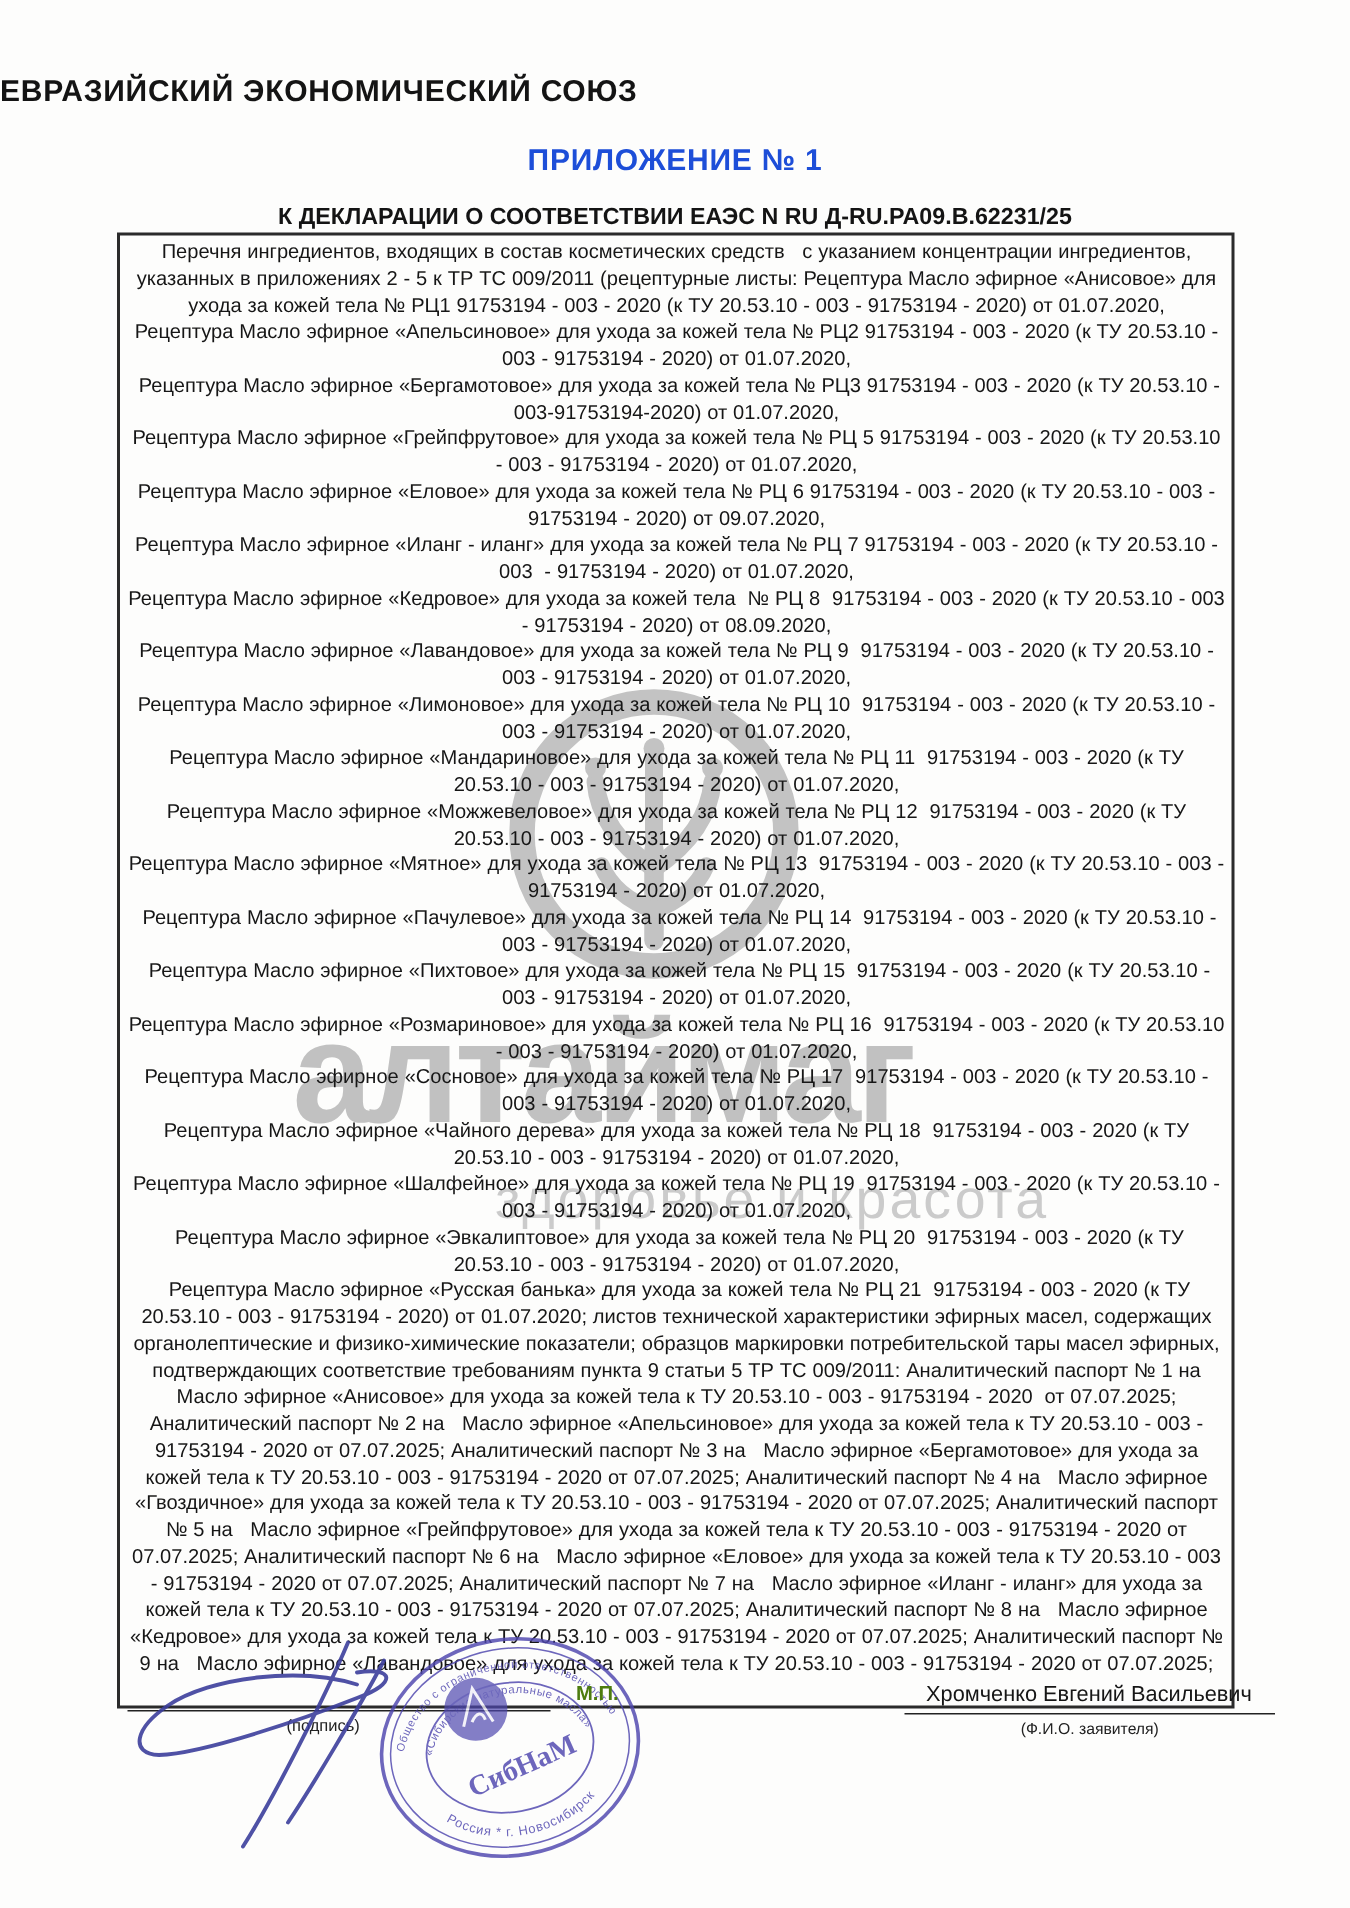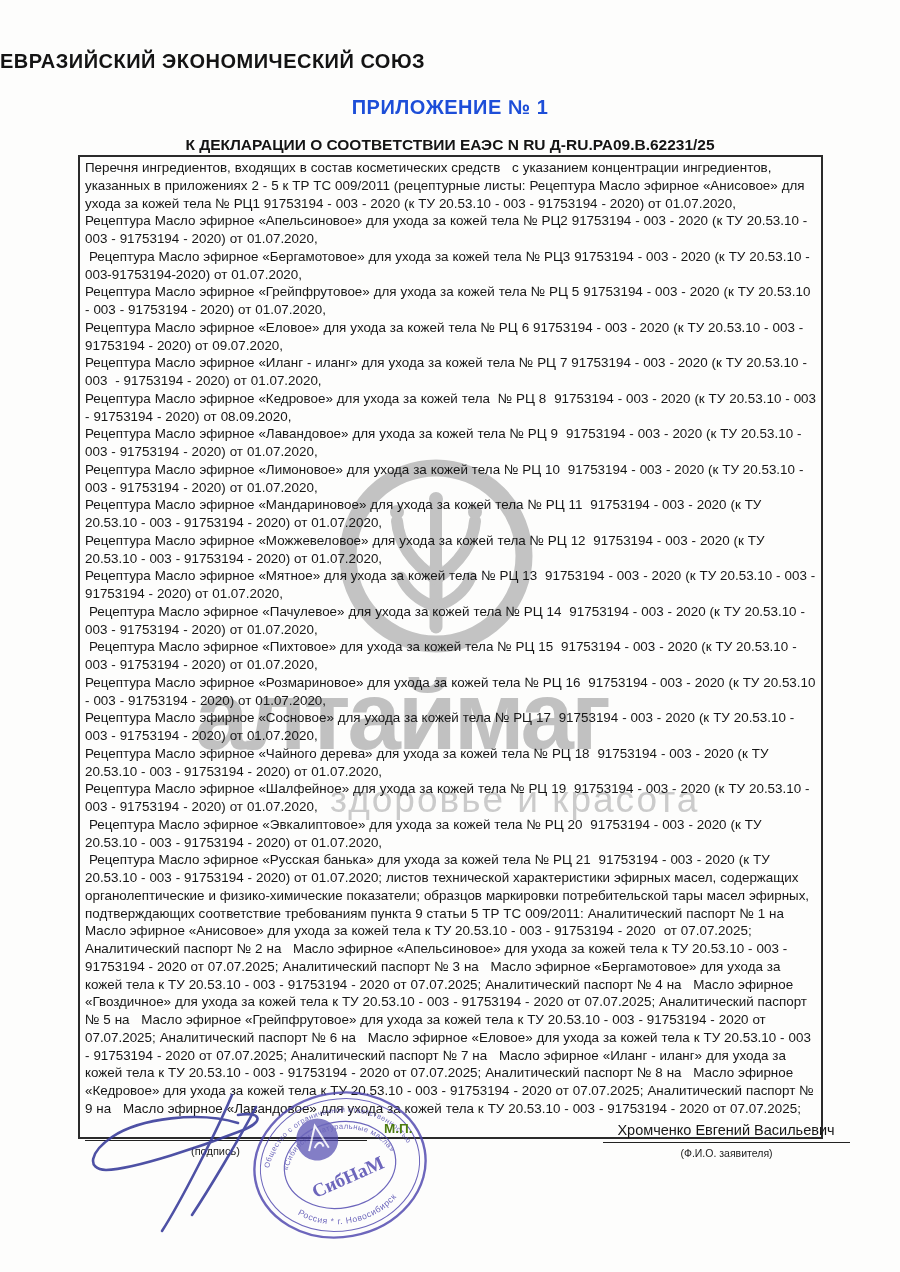--- a/index.html
+++ b/index.html
@@ -12,21 +12,21 @@
   .h-union{position:absolute;top:50px;left:0;width:728px;text-align:left;
     font-size:20px;font-weight:bold;letter-spacing:.5px;color:#141414;}
   .h-annex{position:absolute;top:96px;left:0;width:900px;text-align:center;
     font-size:20px;font-weight:bold;letter-spacing:.5px;color:#1d4ed8;}
   .h-decl{position:absolute;top:136px;left:0;width:900px;text-align:center;
     font-size:15.5px;font-weight:bold;color:#141414;}
   
   .textbox{
     position:absolute;left:78px;top:155px;width:745px;height:984px;
     border:2px solid #2b2b2b;box-sizing:border-box;
-    padding:2px 4px 0 5px;z-index:2;
+    padding:2px 4px 0 5px;z-index:2;text-align:center;
   }
   .textbox p{
     margin:0;font-size:13.4px;line-height:17.75px;
     white-space:pre-wrap;word-spacing:.2px;color:#161616;
   }
   
   .wm-logo{position:absolute;left:329px;top:449px;z-index:1;opacity:.8;}
   .wm-brand{
     position:absolute;left:195px;top:668px;width:710px;z-index:1;
     font-size:96px;font-weight:bold;color:#b1b1b1;opacity:.78;

